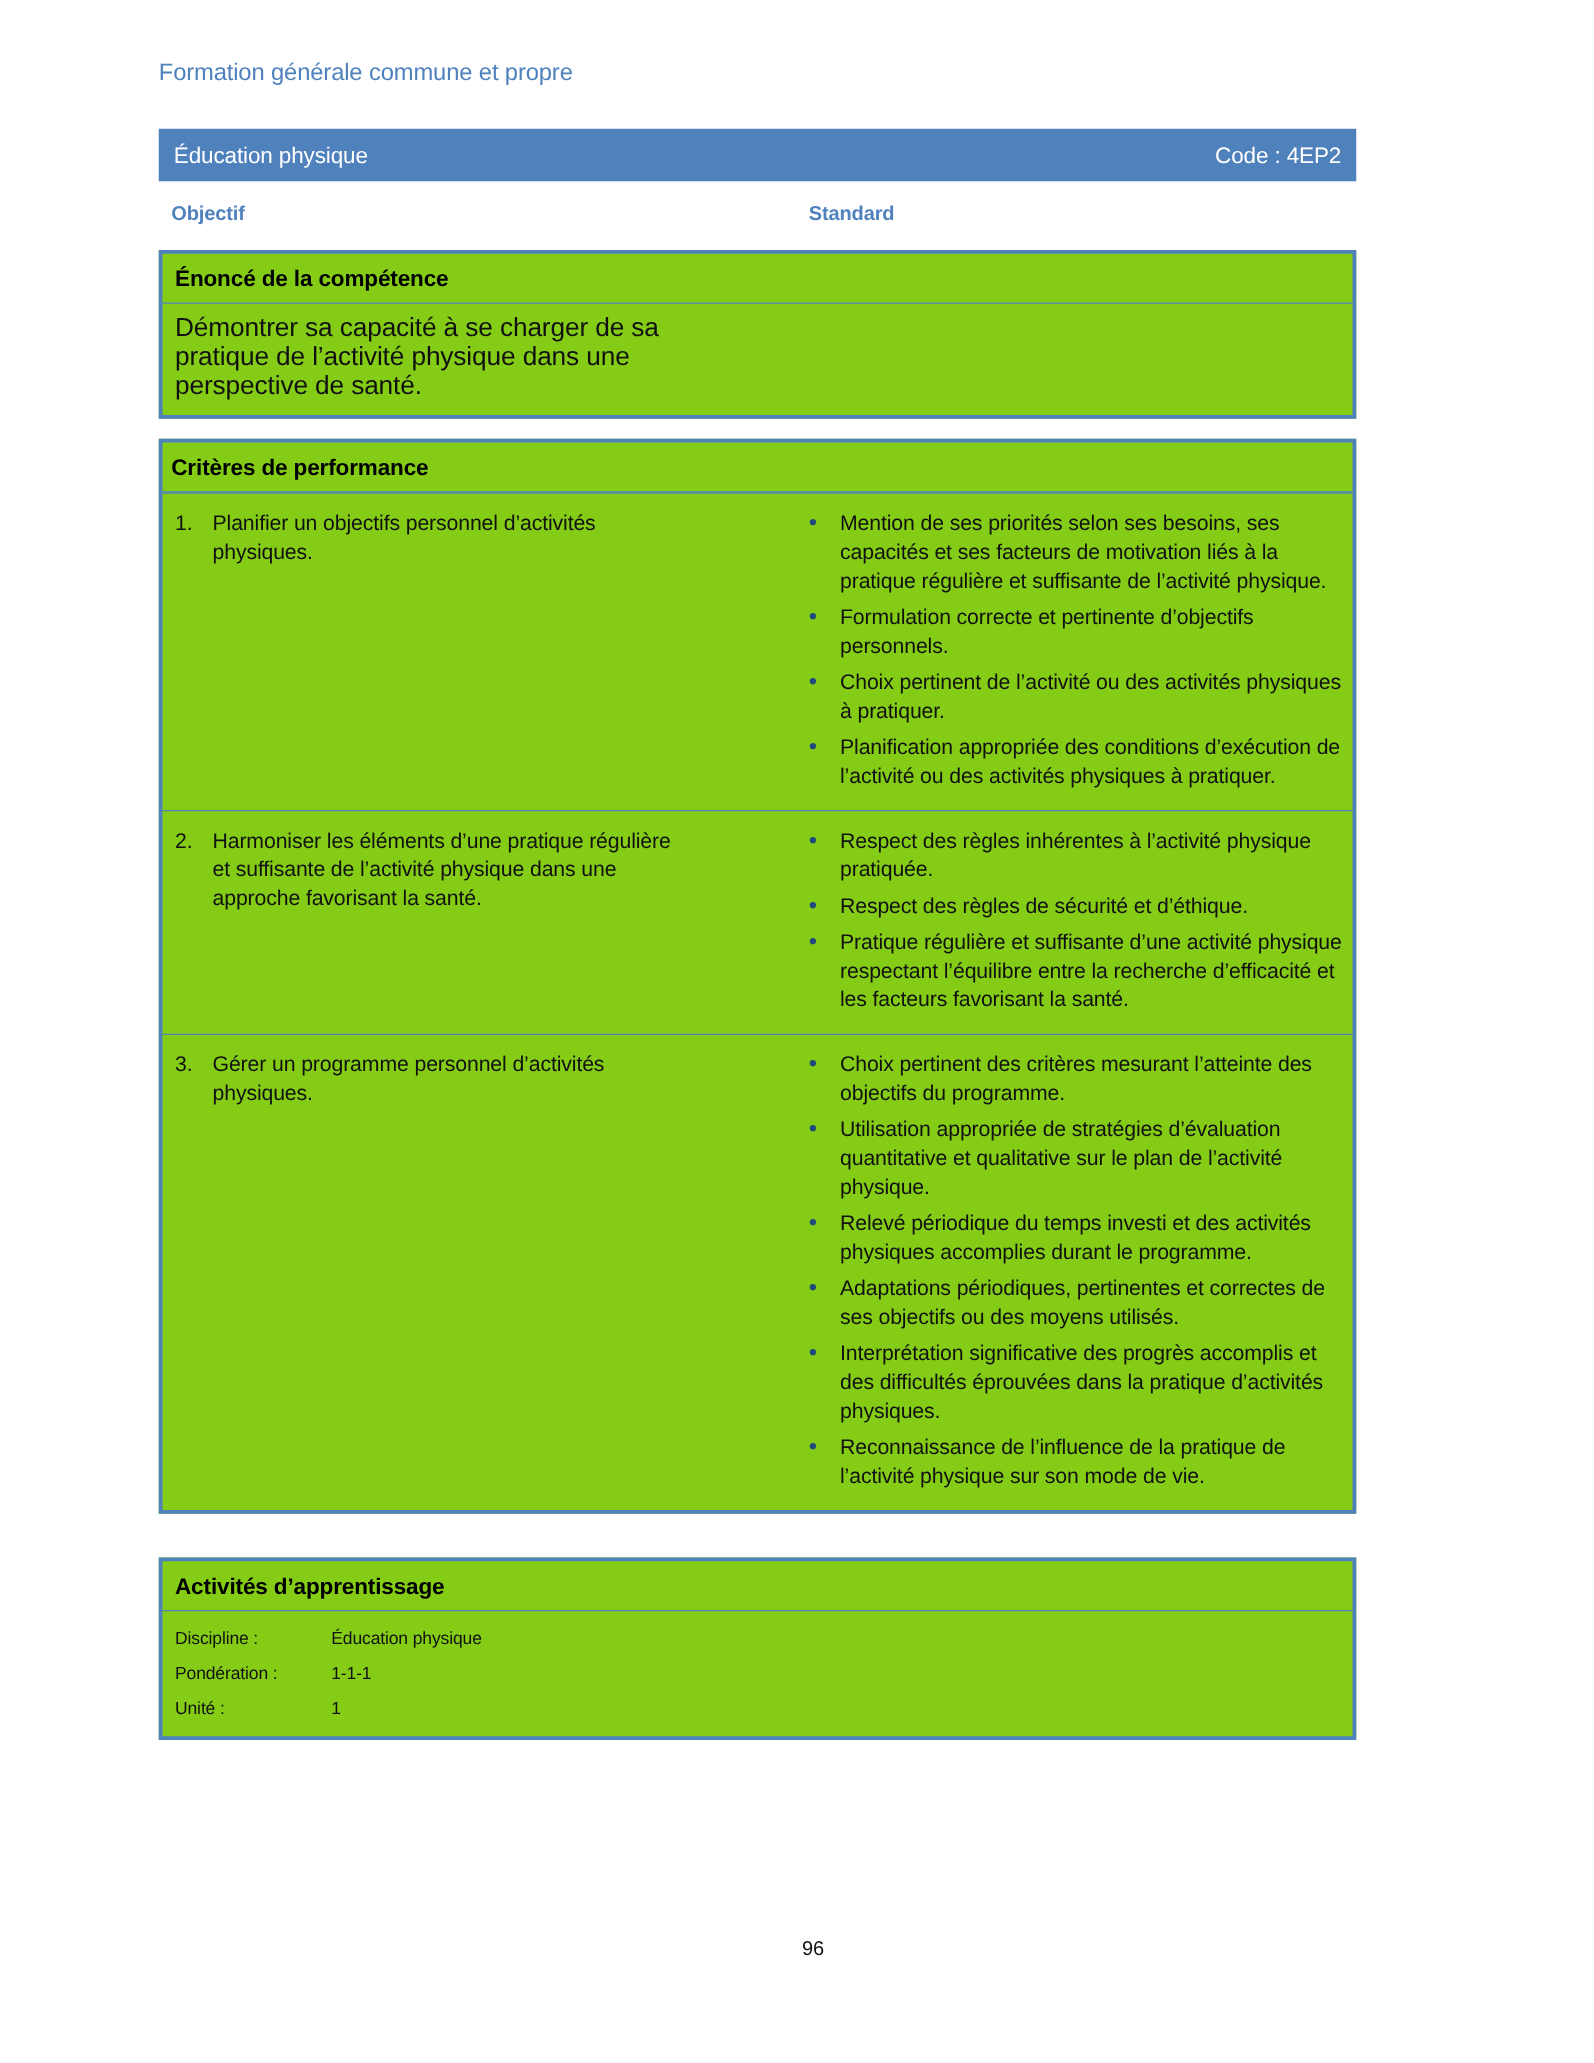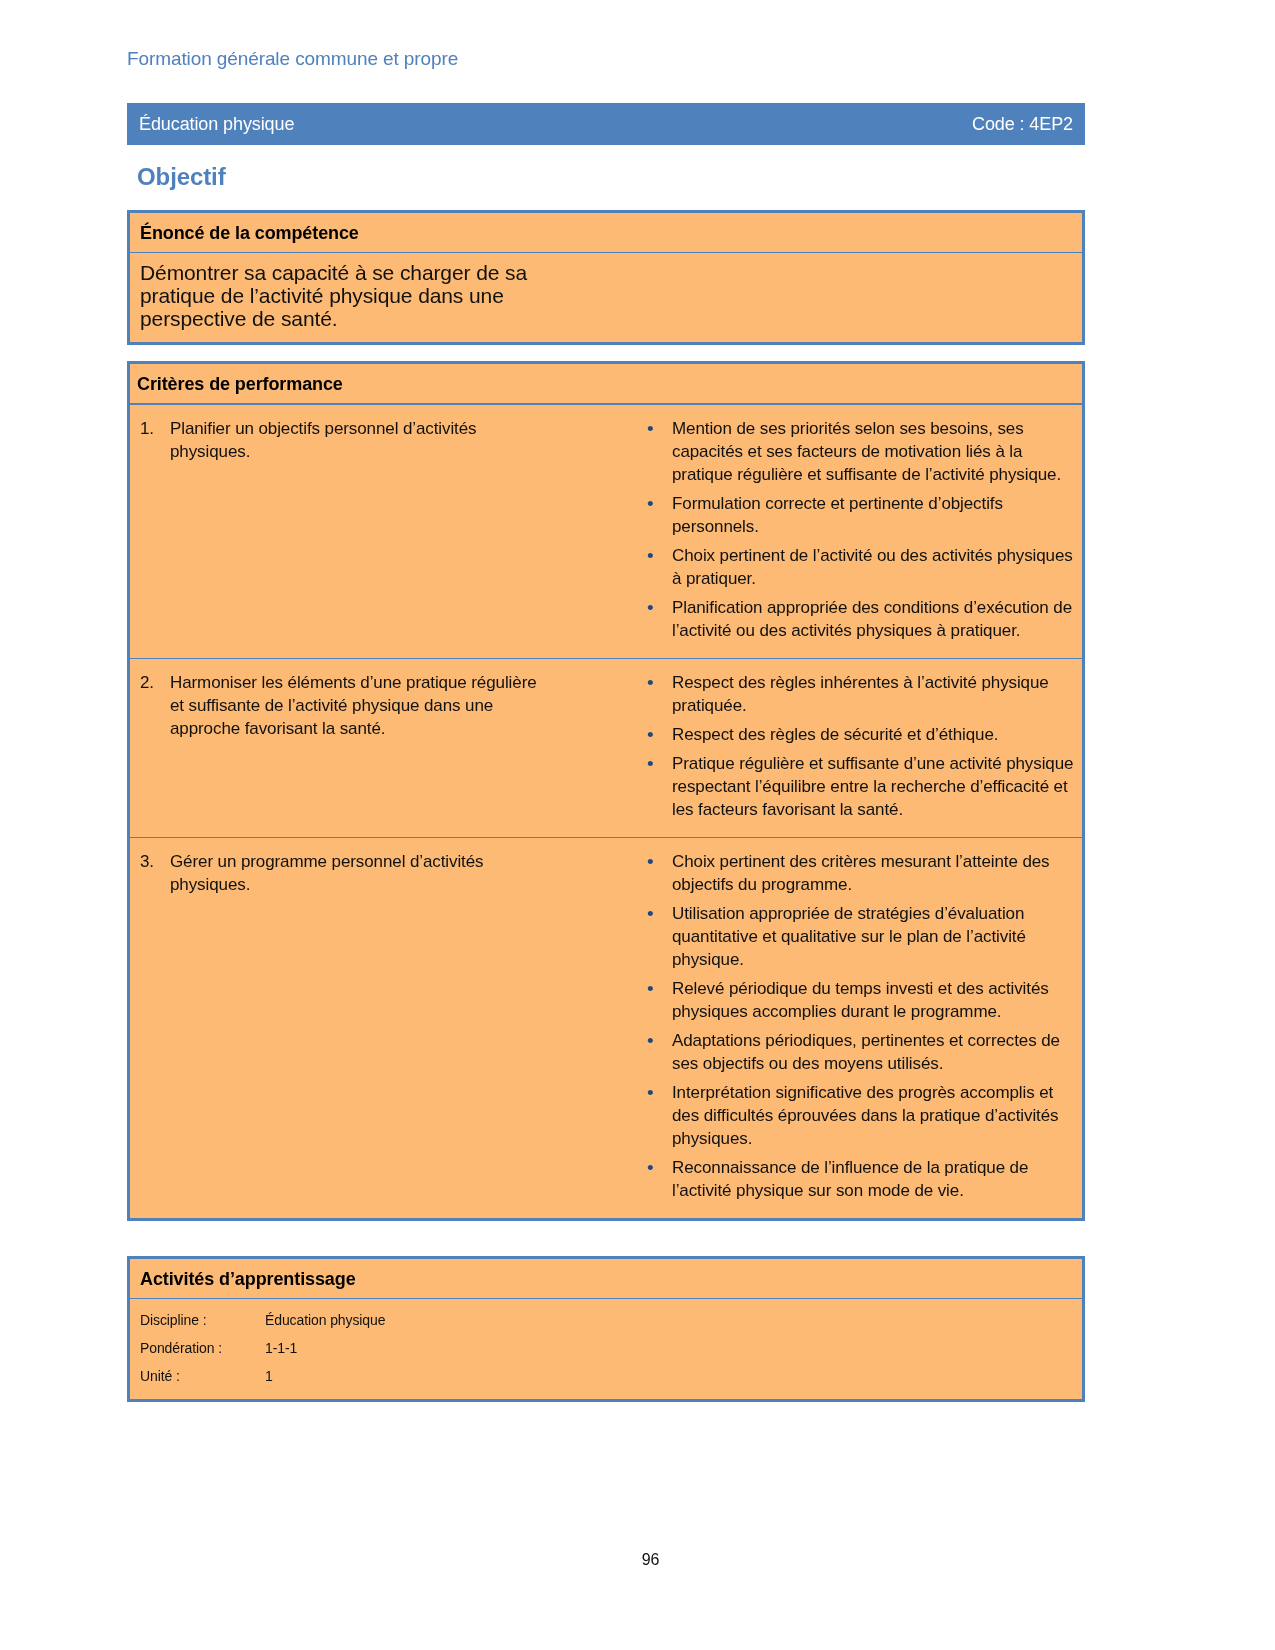--- a/index.html
+++ b/index.html
@@ -20,22 +20,22 @@
   }
   .banner{
     margin-top:33px;height:42px;background:var(--accent);color:#ffffff;
     display:flex;justify-content:space-between;align-items:center;
     padding:0 12px;font-size:18px;
   }
   .col-headings{
     margin-top:18px;display:grid;grid-template-columns:510px 1fr;
     padding-left:10px;
   }
-  .col-heading{font-size:24px;font-weight:bold;color:var(--accent);}
-  .box{border:3px solid var(--accent);margin-top:19px;background:#fdba74;}
+  .col-heading{font-size:16px;font-weight:bold;color:var(--accent);}
+  .box{border:3px solid var(--accent);margin-top:19px;background:#84cc16;}
   .box-header{
     font-size:18px;font-weight:bold;color:#000;
     padding:8px 10px 7px 10px;line-height:24px;
   }
   .hdr-divider{border-bottom:1.5px solid var(--accent);}
   .enonce-body{padding:8px 10px 12px 10px;font-size:21px;line-height:23px;}
   .enonce-text{max-width:400px;}
   .comp-table{margin-top:16px;}
   .comp-grid{display:grid;grid-template-columns:510px 1fr;padding-left:7px;padding-right:6px;}
   .comp-head{padding-top:8px;padding-bottom:7px;}
@@ -66,20 +66,21 @@
 
     <div class="breadcrumb">Formation générale commune et propre</div>
 
     <div class="banner">
       <span>Éducation physique</span>
       <span>Code : 4EP2</span>
     </div>
 
     <div class="col-headings">
       <span class="col-heading">Objectif</span>
+      <span class="col-heading">Standard</span>
     </div>
 
     <div class="box">
       <div class="box-header hdr-divider">Énoncé de la compétence</div>
       <div class="enonce-body">
         <p class="enonce-text">Démontrer sa capacité à se charger de sa pratique de l’activité physique dans une perspective de santé.</p>
       </div>
     </div>
 
     <div class="box comp-table">

